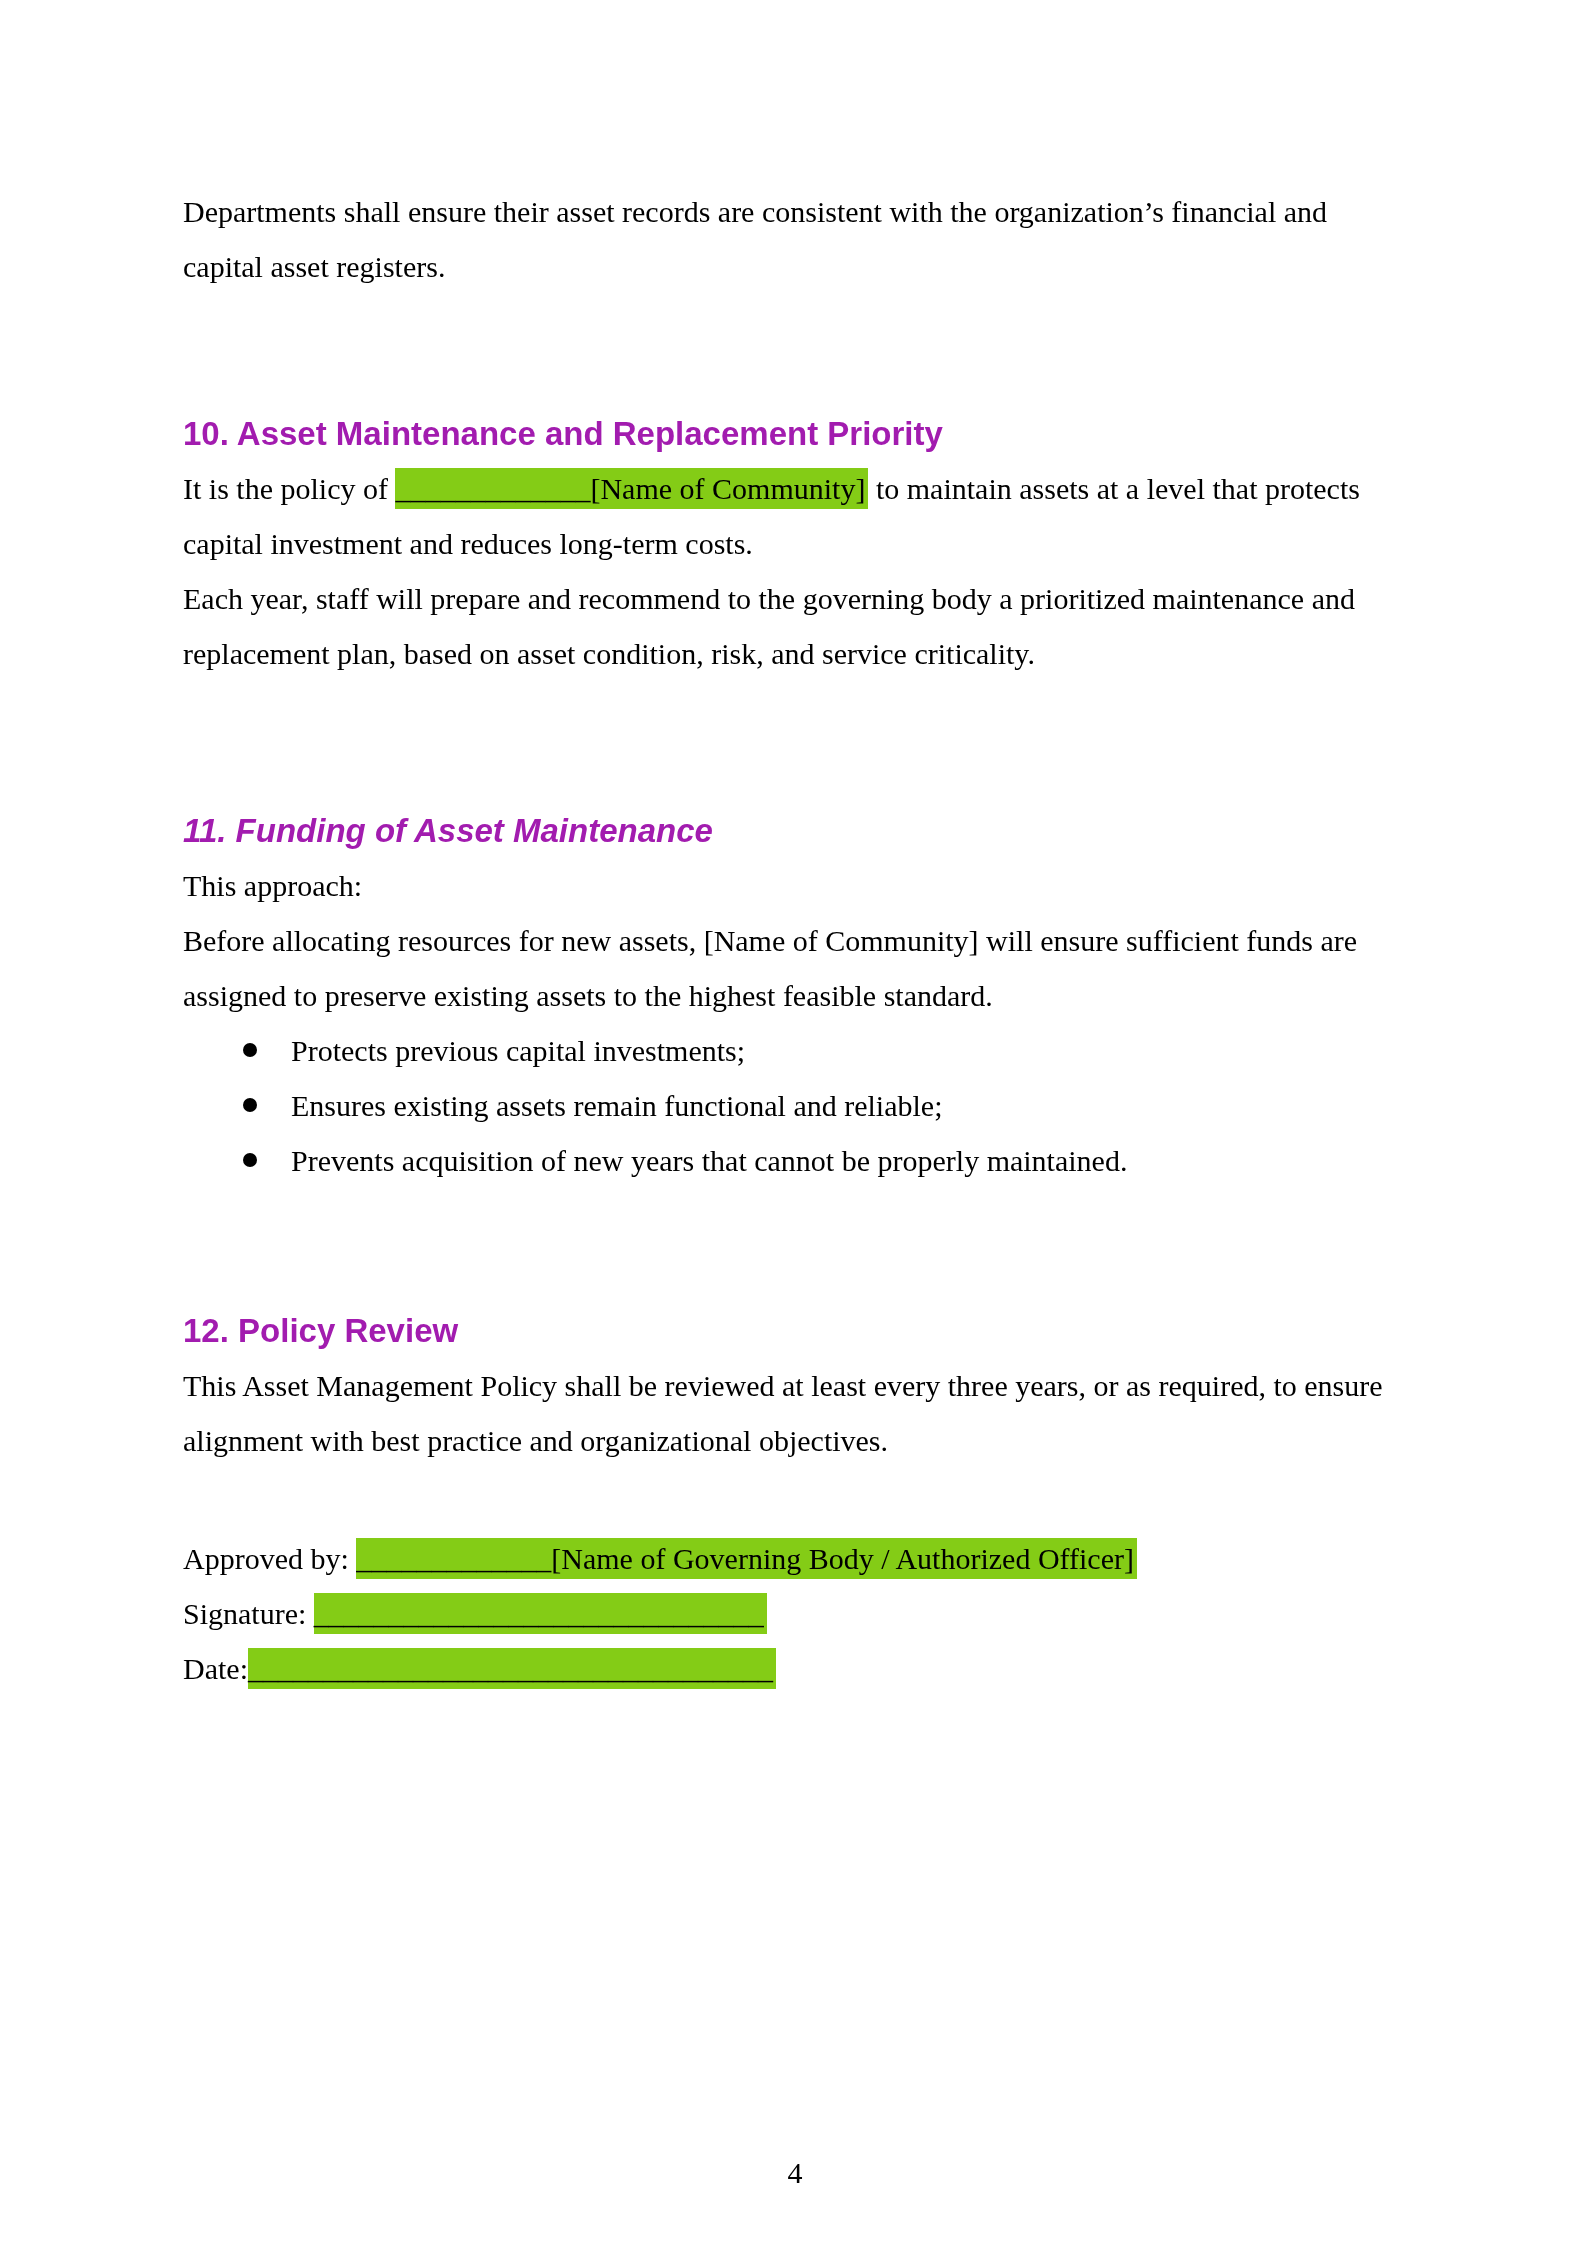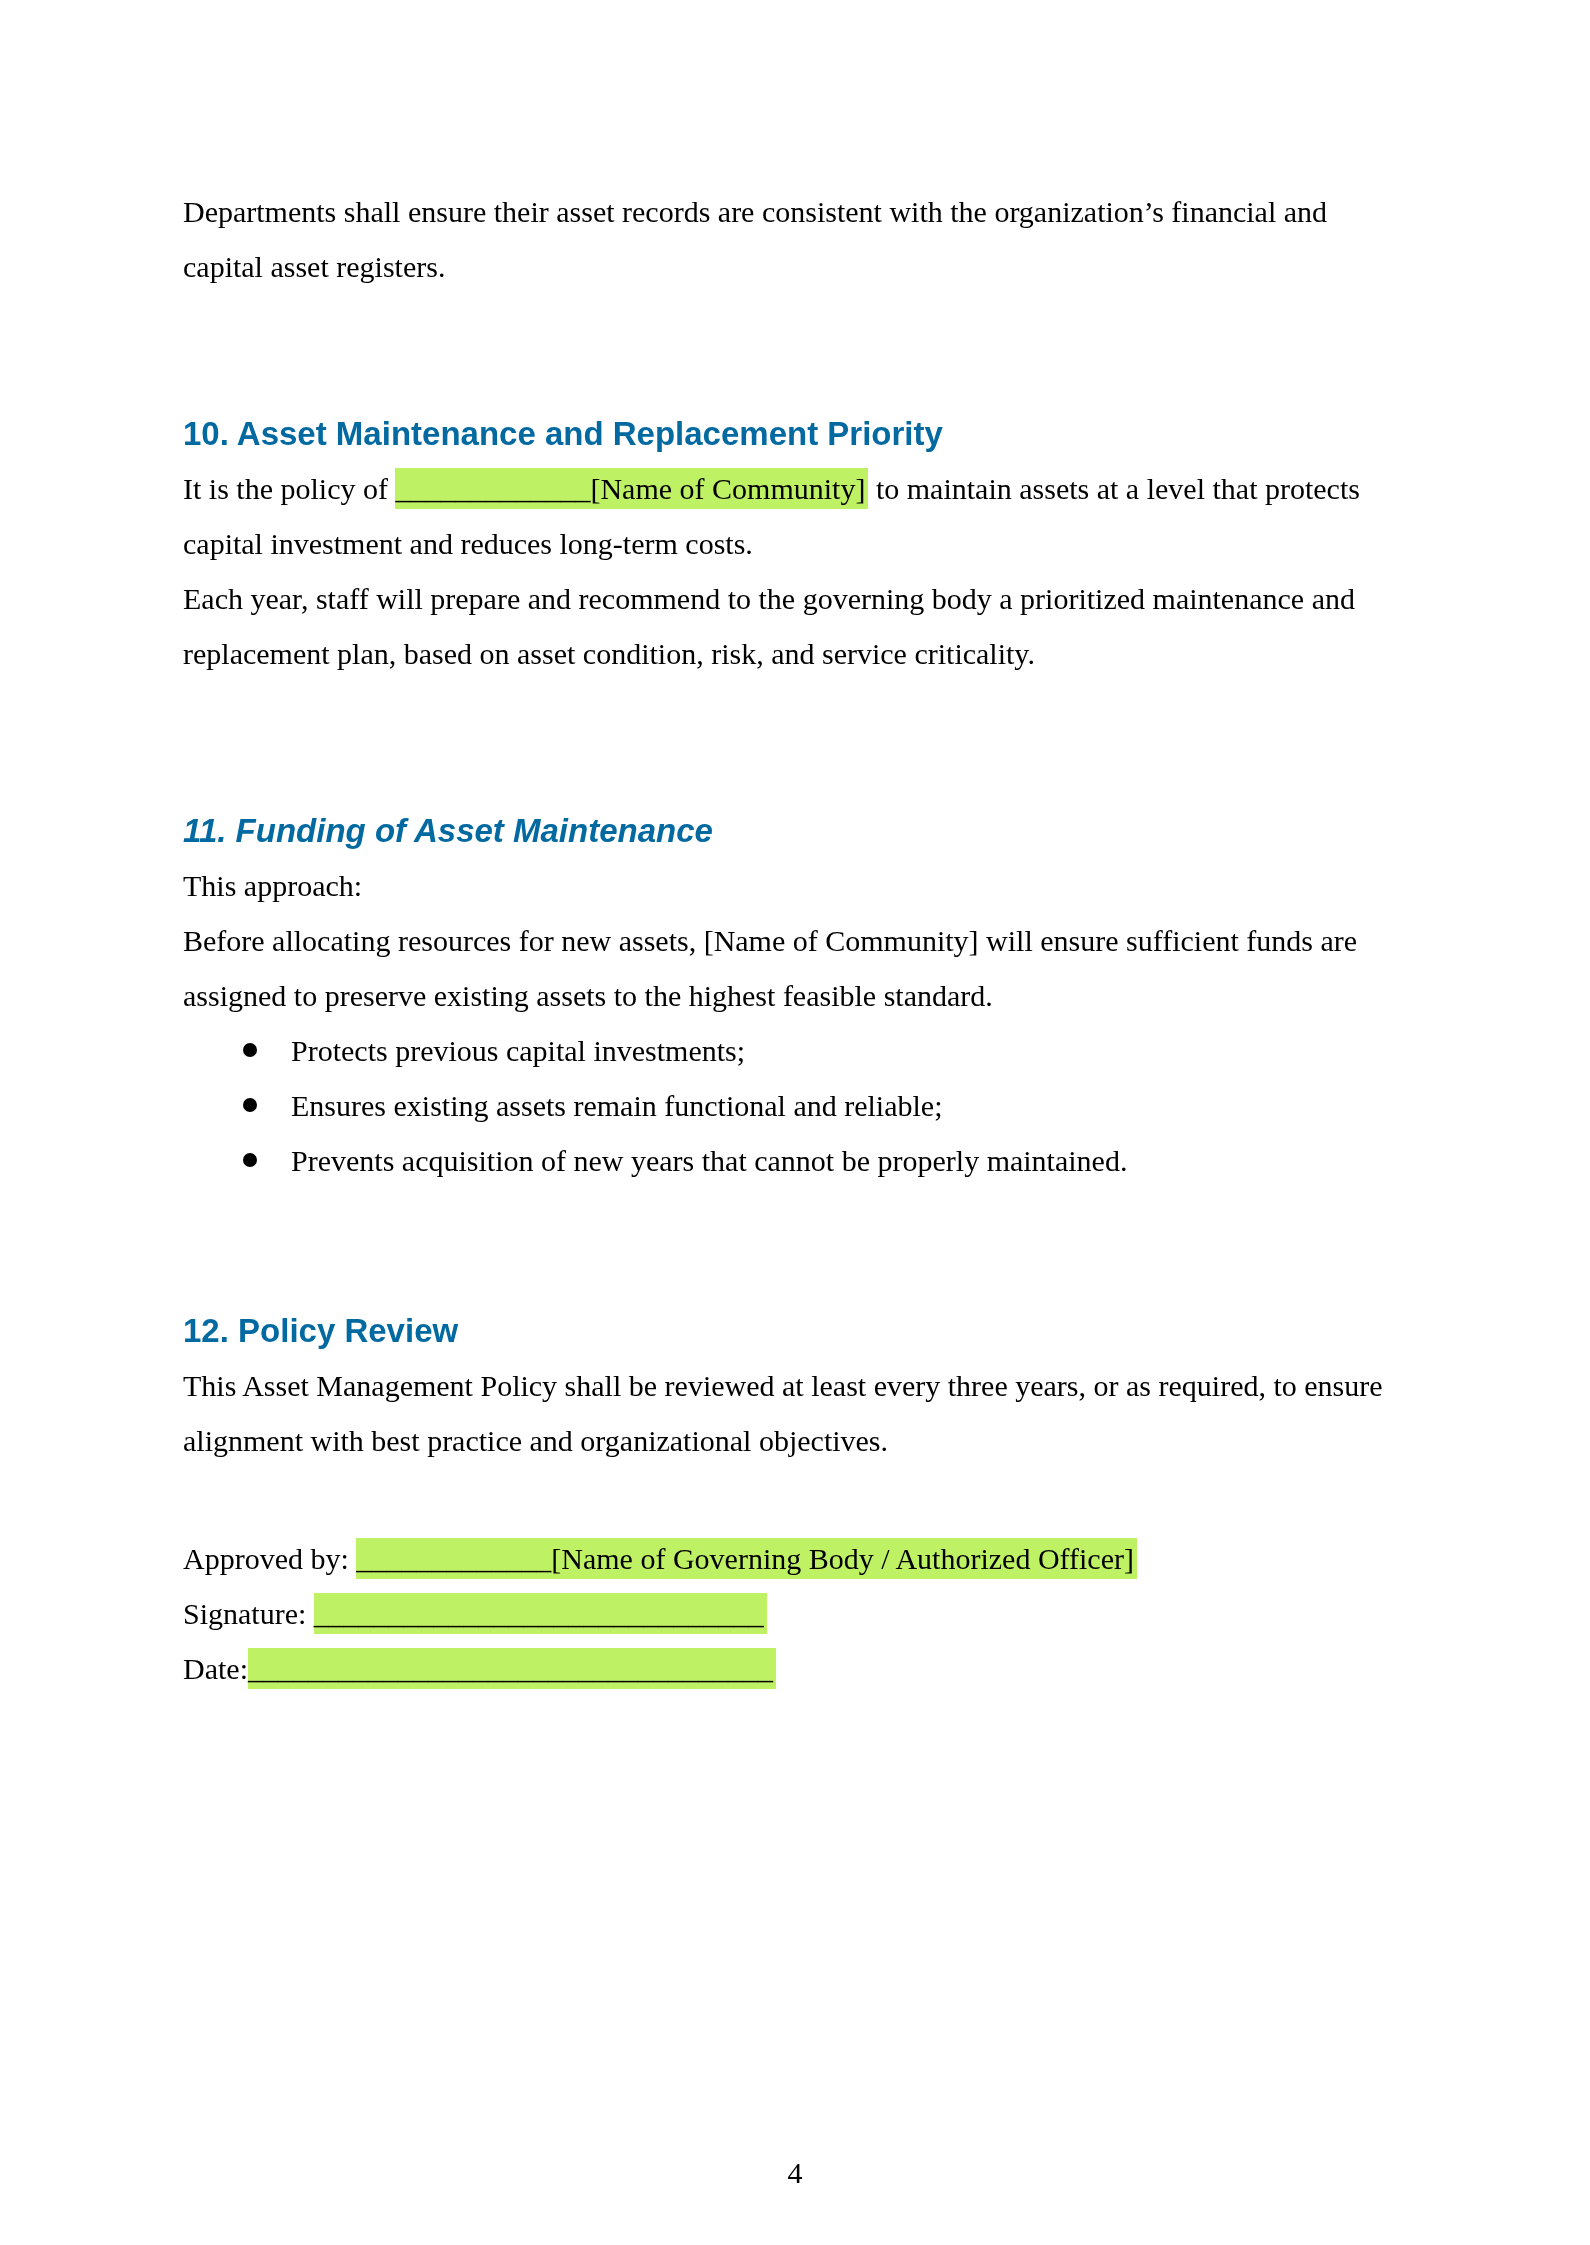--- a/index.html
+++ b/index.html
@@ -20,27 +20,27 @@
     color: #000000;
     overflow: hidden;
   }
   p { margin: 0; }
   .heading {
     font-family: "Liberation Sans", sans-serif;
     font-weight: bold;
     font-size: 33px;
     line-height: 55px;
     margin: 0;
-    color: #0369a1;
+    color: #a21caf;
   }
   .heading-10 { margin-top: 112px; }
   .heading-11 { margin-top: 122px; font-style: italic; }
   .heading-12 { margin-top: 115px; }
   .hl {
-    background: #bef264;
+    background: #84cc16;
     padding: 4px 3px 4px 0;
   }
   ul.bullet-list {
     list-style: none;
     margin: 0;
     padding: 0;
   }
   ul.bullet-list li {
     position: relative;
     padding-left: 108px;

